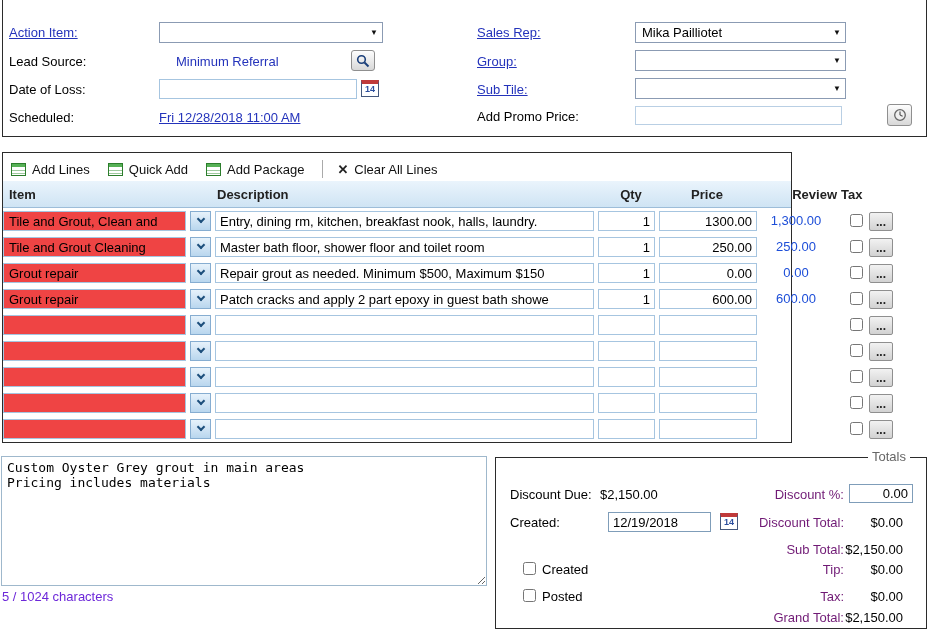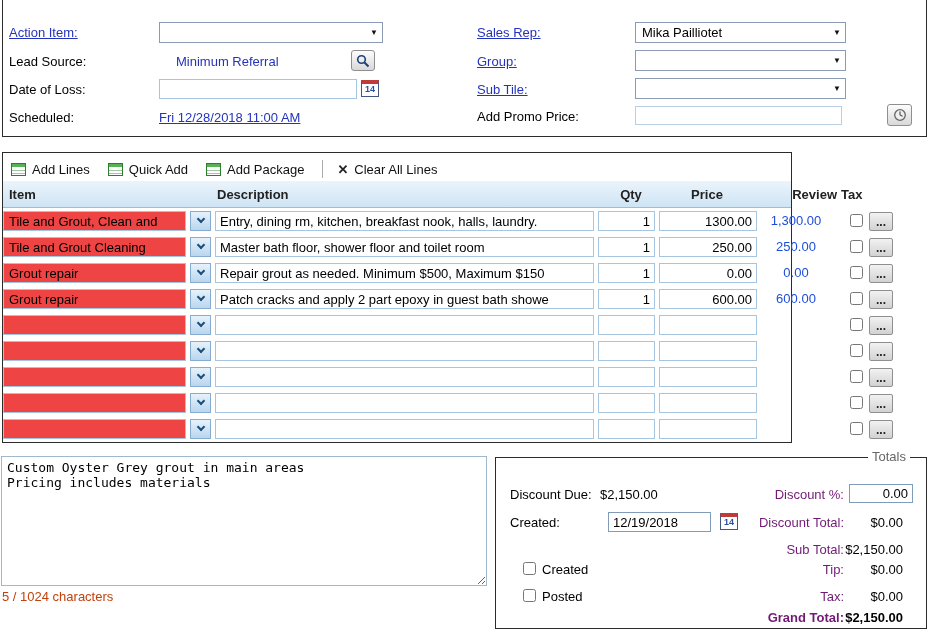--- a/index.html
+++ b/index.html
@@ -41,27 +41,27 @@
   .chev{width:6px;height:6px;border-right:2px solid #1d4f7c;border-bottom:2px solid #1d4f7c;transform:rotate(45deg);margin-top:-4px}
   .desc{left:212px;top:3px;width:379px}
   .qty{left:595px;top:3px;width:57px;text-align:right}
   .price{left:656px;top:3px;width:98px;text-align:right}
   .amt{position:absolute;left:754px;top:3px;width:78px;line-height:20px;text-align:center;color:#1d4ed8}
   .taxcb{position:absolute;left:847px;top:6px;width:13px;height:13px;cursor:pointer}
   .more{position:absolute;left:866px;top:4px;width:24px;height:19px;background:linear-gradient(#f2f2f2,#d2d2d2);border:1px solid #8f8f8f;border-radius:2px;font:bold 12px "Liberation Sans",sans-serif;line-height:10px;color:#222;cursor:pointer}
 
   
   .notes{position:absolute;left:1px;top:456px;width:486px;height:130px;font:13px "DejaVu Sans Mono",monospace;border:1px solid #9fb8cc;padding:3px 5px;color:#000;resize:both}
-  .counter{position:absolute;left:2px;top:589px;color:#c2410c}
+  .counter{position:absolute;left:2px;top:589px;color:#6d28d9}
 
   
   .t-label{position:absolute;right:82px;white-space:nowrap;color:#701a75}
   .t-value{position:absolute;right:23px;white-space:nowrap;color:#000;text-align:right}
   .t-left-label{position:absolute;left:14px;white-space:nowrap}
-  .bold{font-weight:bold}
+  .bold{font-weight:normal}
   .cb{position:absolute;width:13px;height:13px;cursor:pointer}
 </style>
 </head>
 <body>
 
 <div class="page">
 
   <div class="fs" style="left:2px;top:-13px;width:925px;height:150px">
 
     <span class="abs link" style="left:6px;top:37px">Action Item:</span>

